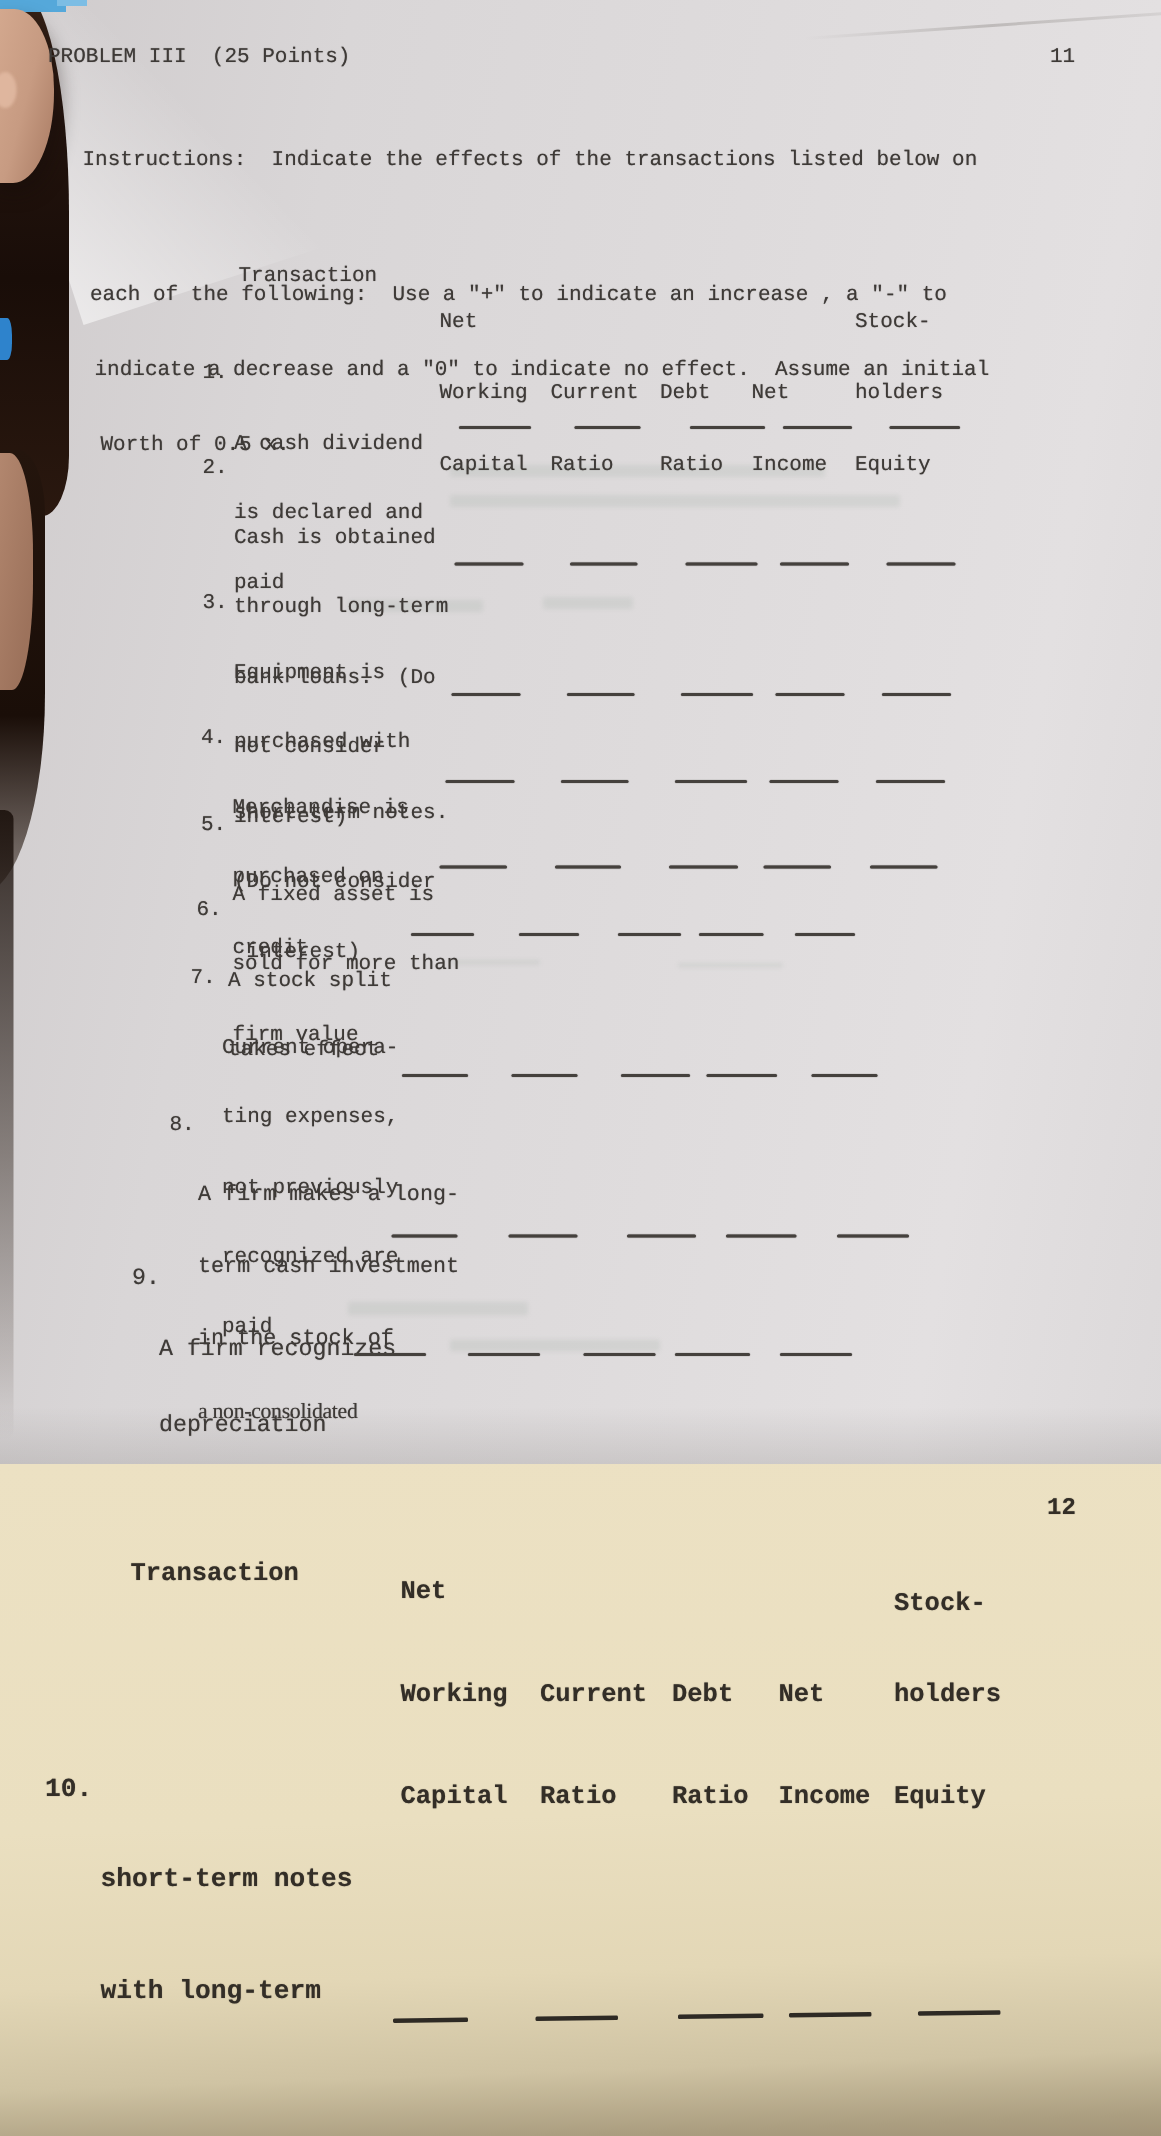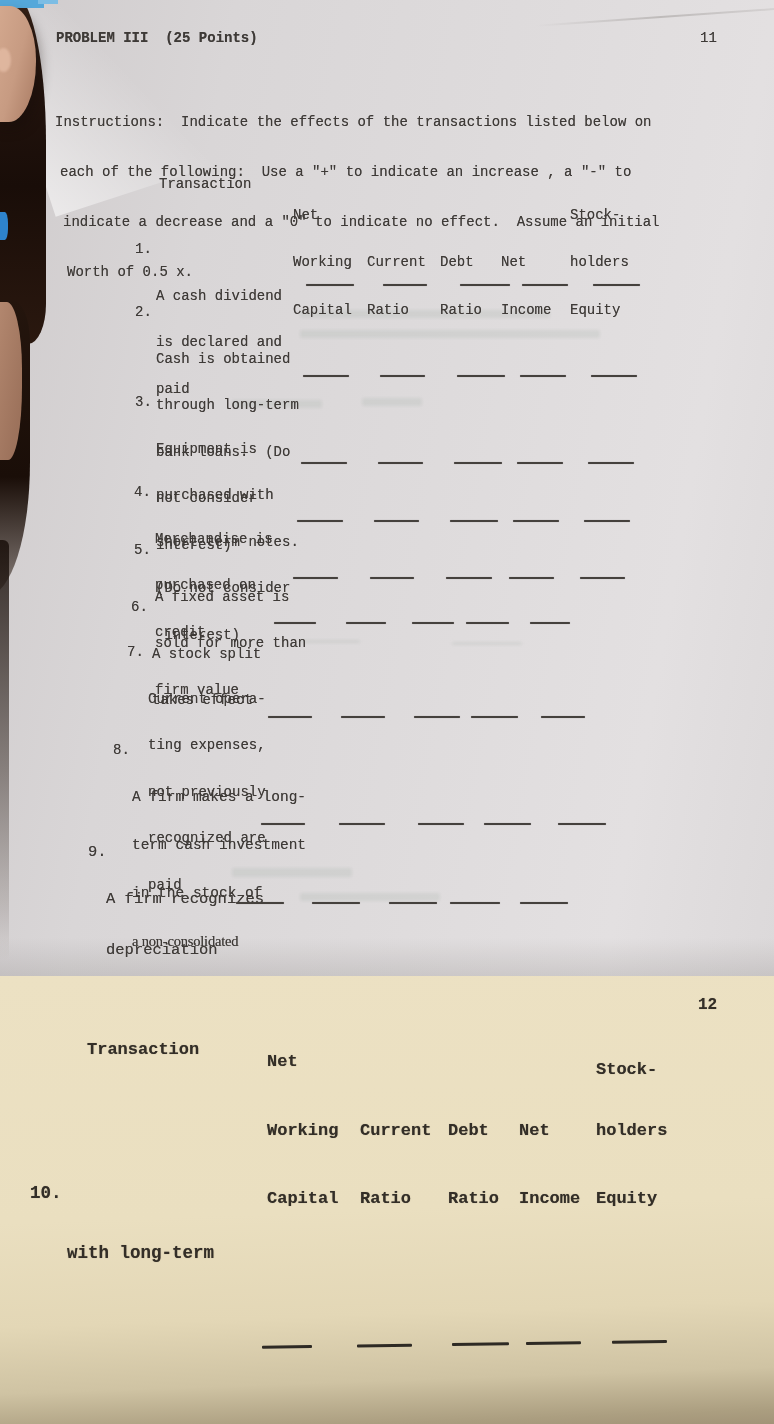--- a/index.html
+++ b/index.html
@@ -34,25 +34,25 @@
   .finger-low{position:absolute;left:-6px;top:302px;width:28px;height:158px;
         background:linear-gradient(100deg,#c2947a 0%,#a87b63 80%);
         border-radius:0 55% 50% 0 / 0 42% 46% 0;opacity:.92;}
   .blue-top{position:absolute;left:0;top:0;width:44px;height:8px;background:#55a8da;}
   .blue-top2{position:absolute;left:38px;top:0;width:20px;height:4px;background:#7cbde4;}
   .blue-side{position:absolute;left:0;top:212px;width:8px;height:28px;border-radius:0 40% 40% 0;background:#2e83cc;}
   .ghost{position:absolute;background:rgba(125,145,135,.13);filter:blur(1.5px);border-radius:2px;}
 
   .t{position:absolute;white-space:pre;color:#3e3a37;font-size:14px;line-height:15.5px;
      text-shadow:0 0 .6px rgba(62,58,55,.65);}
-  .p1-title{left:56px;top:31px;font-weight:bold;}
+  .p1-title{left:32px;top:31px;}
   .p1-num{left:700px;top:31px;}
-  .instr{left:55px;top:84px;}
+  .instr{left:55px;top:69px;}
   .instr div{height:19px;}
-  .il1{padding-left:5px;}.il2{padding-left:8px;}.il3{padding-left:10px;}.il4{padding-left:12px;}
+  .il1{padding-left:5px;margin-top:40px;}.il2{padding-left:8px;}.il3{padding-left:10px;}.il4{padding-left:12px;}
   .hcol div{height:16.3px;}
   .row .rline{height:15.5px;}
   .rnum{position:absolute;left:-21px;top:0;}
   .row8 .rline{height:17px;font-size:14.5px;}
   .row8 .rnum{left:-19px;}
   .row9{font-size:15.5px;}
   .row9 .rline{height:20px;}
   .row9 .rnum{left:-18px;}
   .altfont{font-family:"Liberation Serif","DejaVu Serif",serif;font-size:15px;letter-spacing:-.2px;}
   .blanks{position:absolute;left:0;top:0;width:774px;height:4px;}
@@ -295,20 +295,21 @@
       <div>Net</div>
       <div>Income</div>
     </div>
     <div class="p2t p2col" style="left:596px;top:107px;">
       <div>holders</div>
       <div>Equity</div>
     </div>
 
     <div class="p2t row10" style="left:67px;top:207px;">
       <span class="rnum">10.</span>
+      <div class="rline">short-term notes</div>
       <div class="rline">with long-term</div>
       
       
     </div>
     <div class="blanks2">
       <i style="left:262px;width:50px;"></i>
       <i style="left:357px;width:55px;"></i>
       <i style="left:452px;width:57px;"></i>
       <i style="left:526px;width:55px;"></i>
       <i style="left:612px;width:55px;"></i>

